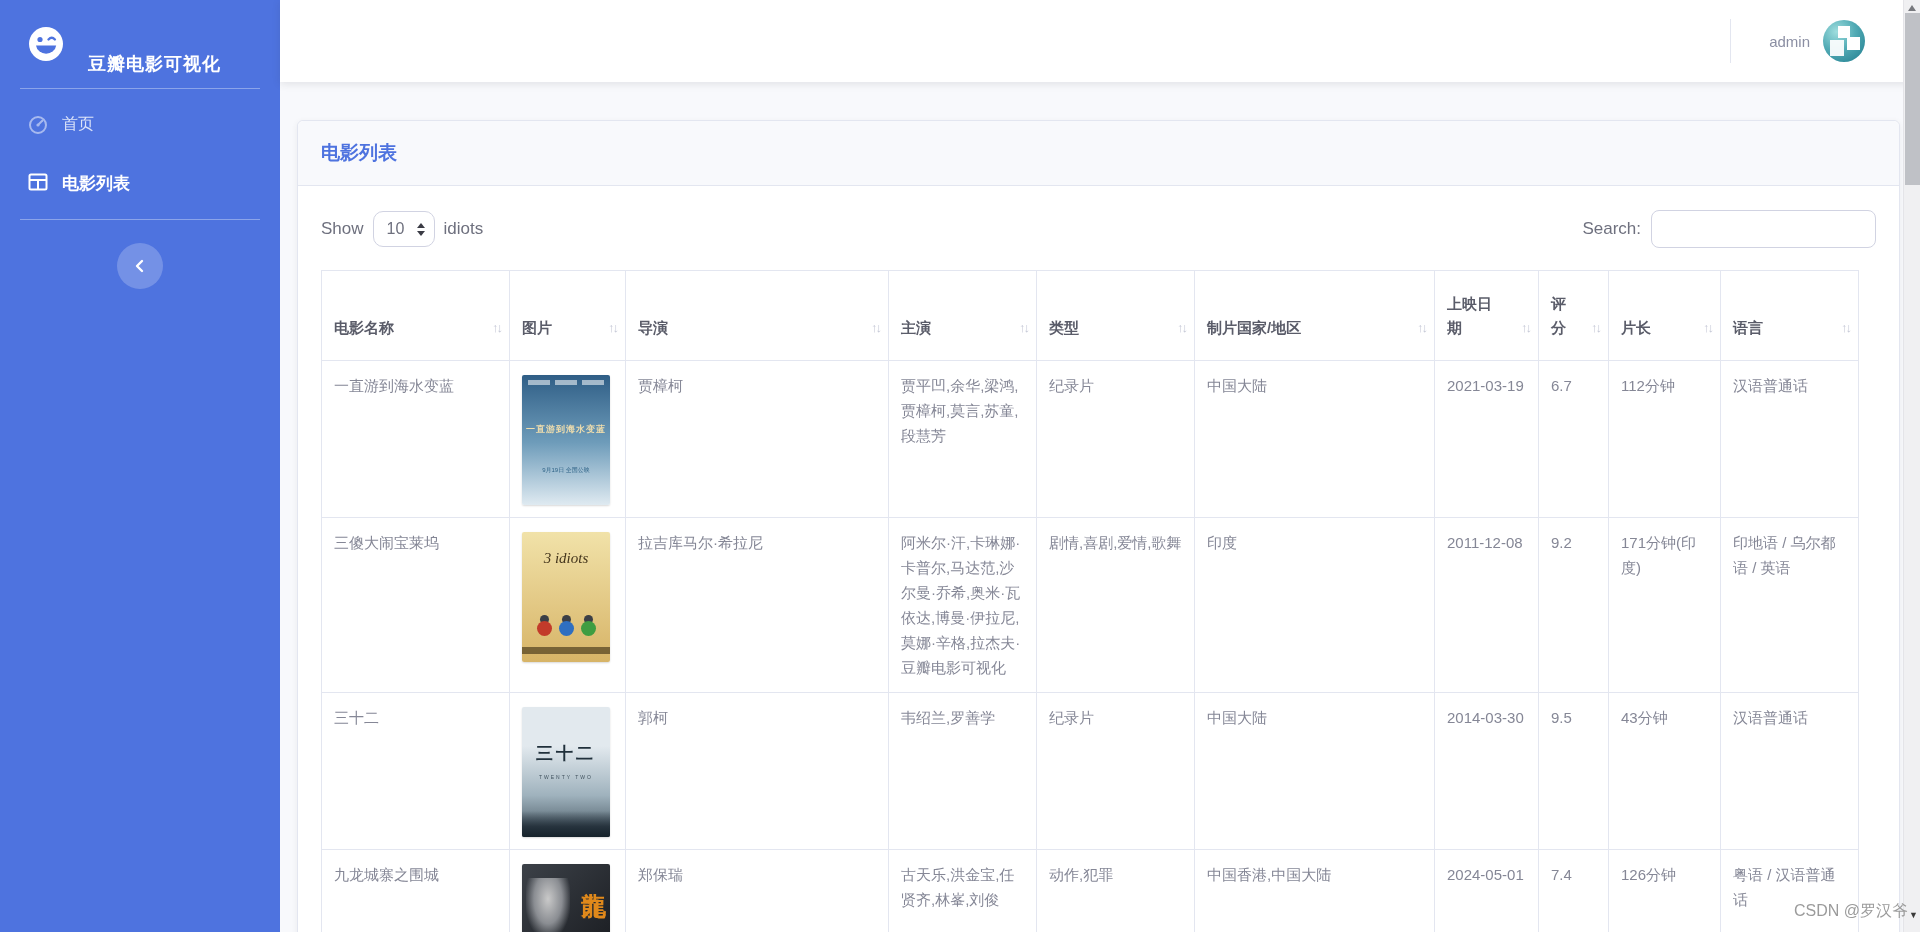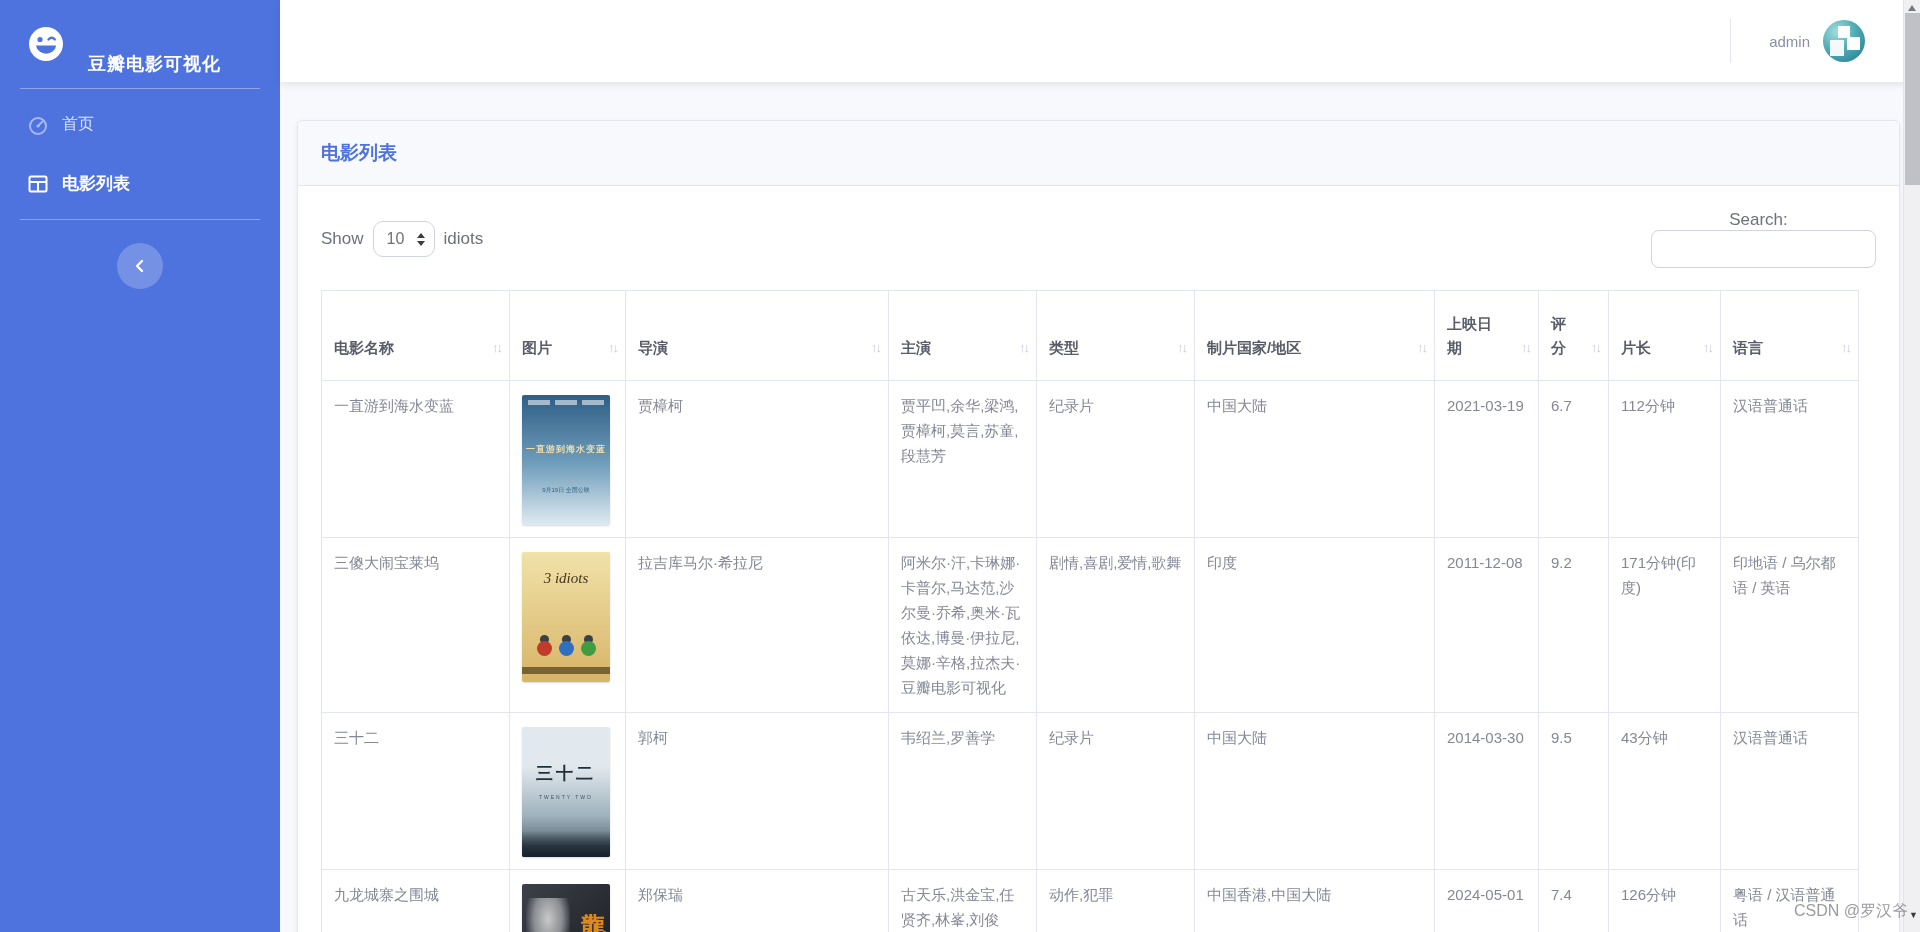--- a/index.html
+++ b/index.html
@@ -6,21 +6,21 @@
   html,body { width:1920px; height:932px; overflow:hidden; background:#f8f9fc;
     font-family:"Liberation Sans","DejaVu Sans",sans-serif; }
   body { display:flex; }
 
   
   .sidebar { width:280px; height:932px; background:#4e73df; flex:0 0 280px; color:#fff; }
   .brand { height:88px; display:flex; align-items:center; padding-left:28px; cursor:pointer; }
   .brand-logo { width:36px; height:36px; flex:0 0 36px; }
   .brand-title { margin-left:24px; font-size:18px; font-weight:bold; letter-spacing:1px; color:#fff;margin-top:40px; }
   .divider { height:1px; background:rgba(255,255,255,.35); margin:0 20px; }
-  .nav-item { display:flex; align-items:center; padding:17px 28px; color:rgba(255,255,255,.8);
+  .nav-item { display:flex; padding:17px 28px; color:rgba(255,255,255,.8);
     font-size:16px; cursor:pointer; text-decoration:none; }
   .nav-item .nav-icon { width:20px; height:20px; margin-right:14px; opacity:.5; }
   .nav-item.first { margin-top:8px; }
   .nav-item.active { color:#fff; font-weight:bold; font-size:17px; padding:20px 28px; }
   .nav-item.active .nav-icon { opacity:1; }
   .sidebar .divider.second { margin-top:4px; }
   .toggle-btn { width:46px; height:46px; border-radius:50%; background:rgba(255,255,255,.22);
     margin:23px auto 0 auto; display:flex; align-items:center; justify-content:center; cursor:pointer; border:none; }
 
   
@@ -46,21 +46,21 @@
 
   .controls { display:flex; align-items:center; margin-bottom:22px; }
   .show-group { display:flex; align-items:center; color:#6e707e; font-size:17px; }
   .page-size-select { width:62px; height:36px; border:1px solid #d1d3e2; border-radius:10px; margin:0 9px;
     display:flex; align-items:center; padding:0 9px 0 13px; color:#6e707e; font-size:16px; cursor:pointer;
     justify-content:space-between; background:#fff; }
   .sel-arrows { display:flex; flex-direction:column; gap:3px; }
   .sel-arrows i { width:0; height:0; border-left:4px solid transparent; border-right:4px solid transparent; display:block; }
   .sel-arrows .up { border-bottom:5px solid #3a3b45; }
   .sel-arrows .dn { border-top:5px solid #3a3b45; }
-  .search-group { margin-left:auto; display:flex; align-items:center; color:#6e707e; font-size:17px;flex-direction:column; }
+  .search-group { margin-left:auto; display:flex; align-items:center; color:#6e707e; font-size:17px; }
   .search-input { width:225px; height:38px; border:1px solid #d1d3e2; border-radius:8px; margin-left:10px;
     padding:0 10px; font-size:15px; color:#6e707e; outline:none; }
 
   table.movies { border-collapse:collapse; table-layout:fixed; width:1537px; }
   .movies th, .movies td { border:1px solid #e3e6f0; }
   .movies th { height:90px; vertical-align:bottom; text-align:left; padding:12px 34px 20px 12px;
     font-size:15px; font-weight:bold; color:#5a5c69; line-height:24px; position:relative; }
   .movies th .sort-icon { position:absolute; right:8px; bottom:20px; font-size:13px; color:#c5c8d6;
     letter-spacing:-2px; font-weight:normal; }
   .movies td { vertical-align:top; padding:12px; font-size:15px; color:#858796; line-height:25px;

